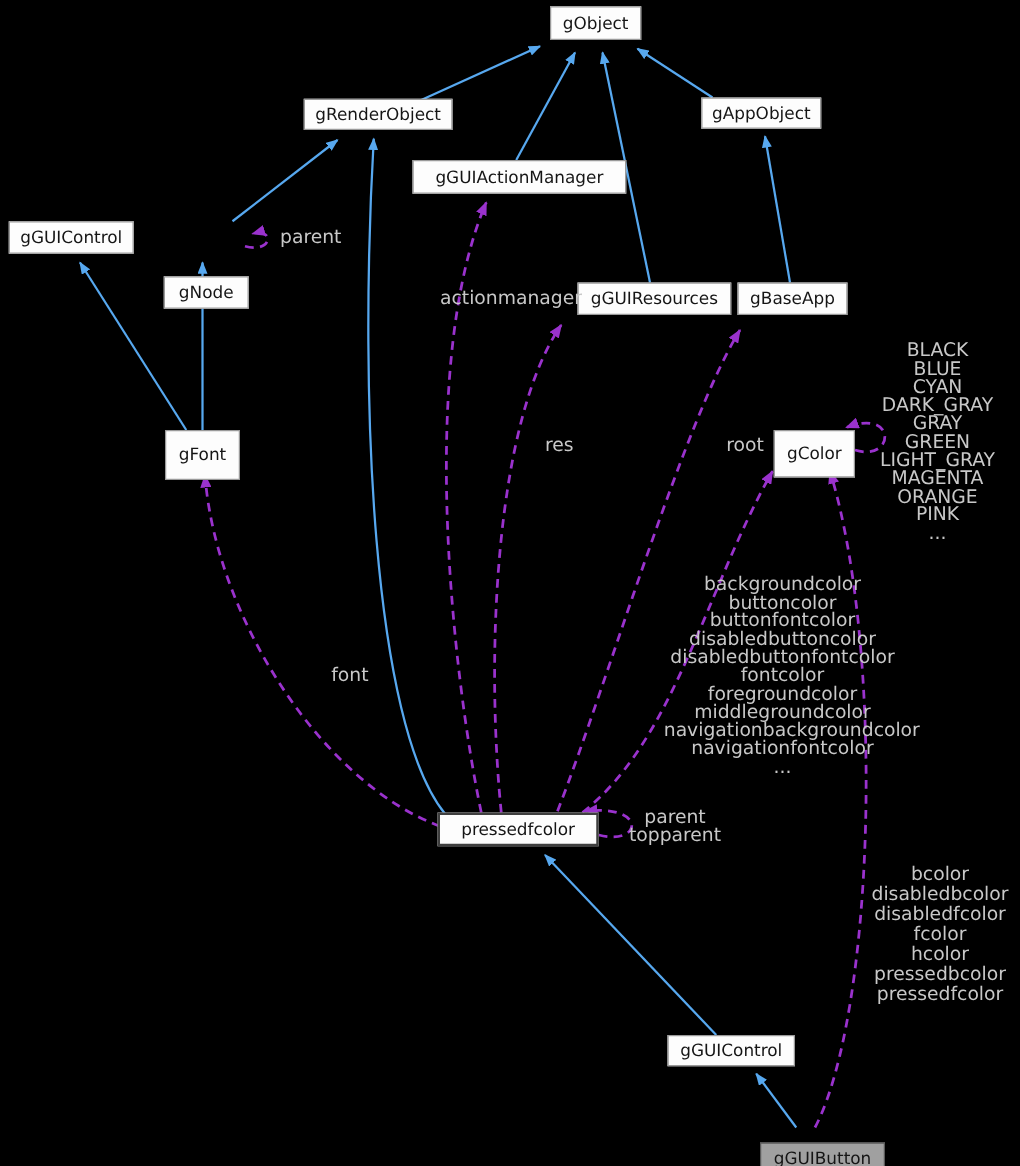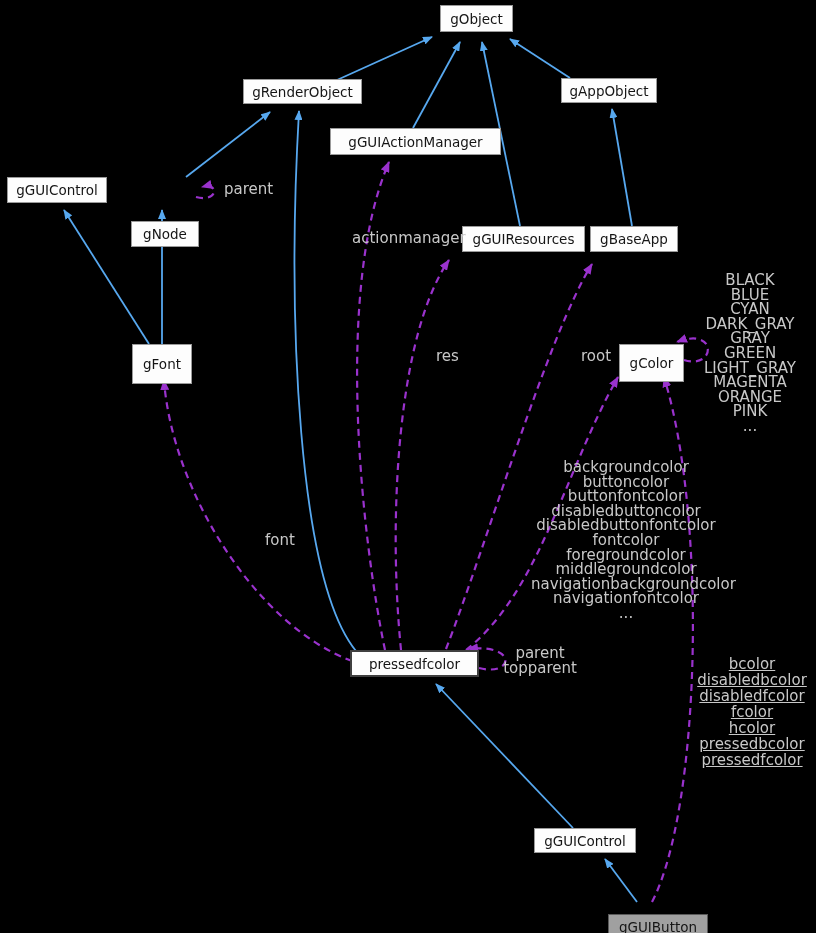--- a/index.html
+++ b/index.html
@@ -114,21 +114,21 @@
 disabledbuttonfontcolor
 fontcolor
 foregroundcolor
 middlegroundcolor
 navigationbackgroundcolor
 navigationfontcolor
 ...</div>
   <div class="edge-label center" style="left:265px;top:533px;">font</div>
   <div class="edge-label center" style="left:498px;top:646px;width:84px;">parent
 topparent</div>
-  <div class="edge-label center" style="left:690px;top:656px;width:124px;line-height:16px;text-decoration:underline;">bcolor
+  <div class="edge-label center" style="left:690px;top:691px;width:124px;line-height:16px;">bcolor
 disabledbcolor
 disabledfcolor
 fcolor
 hcolor
 pressedbcolor
 pressedfcolor</div>
 
 </div>
 
 </body></html>

